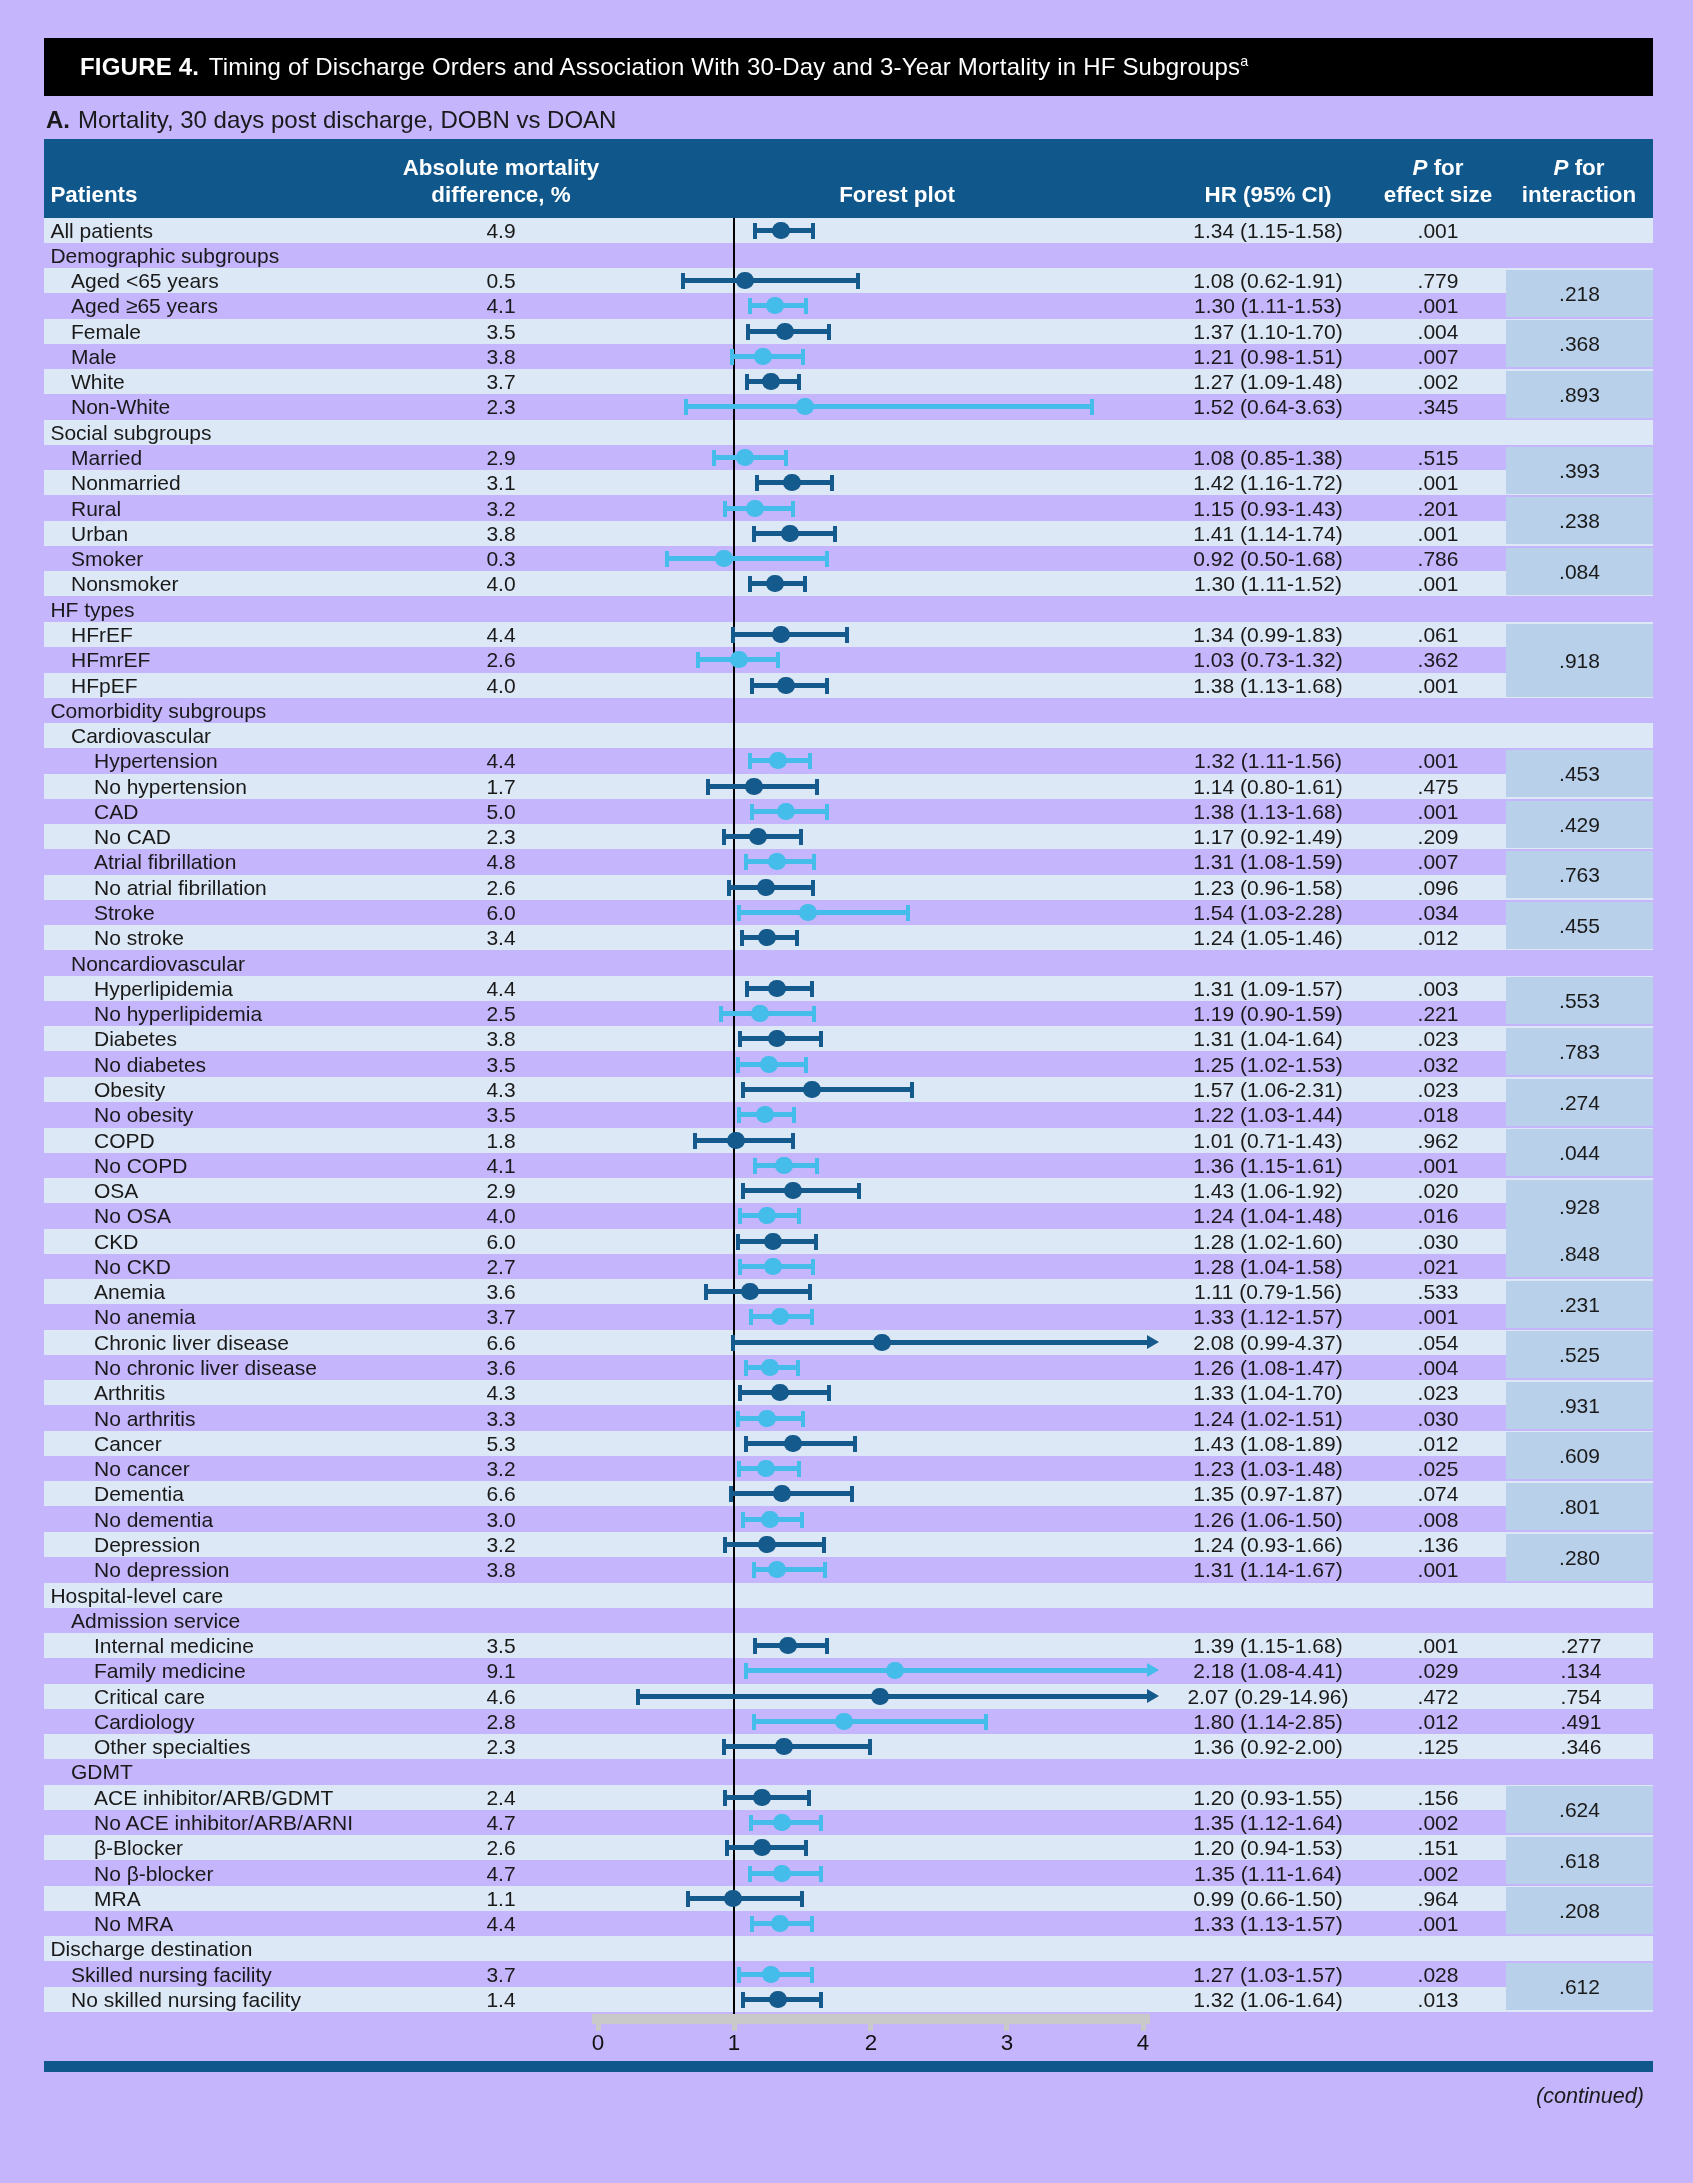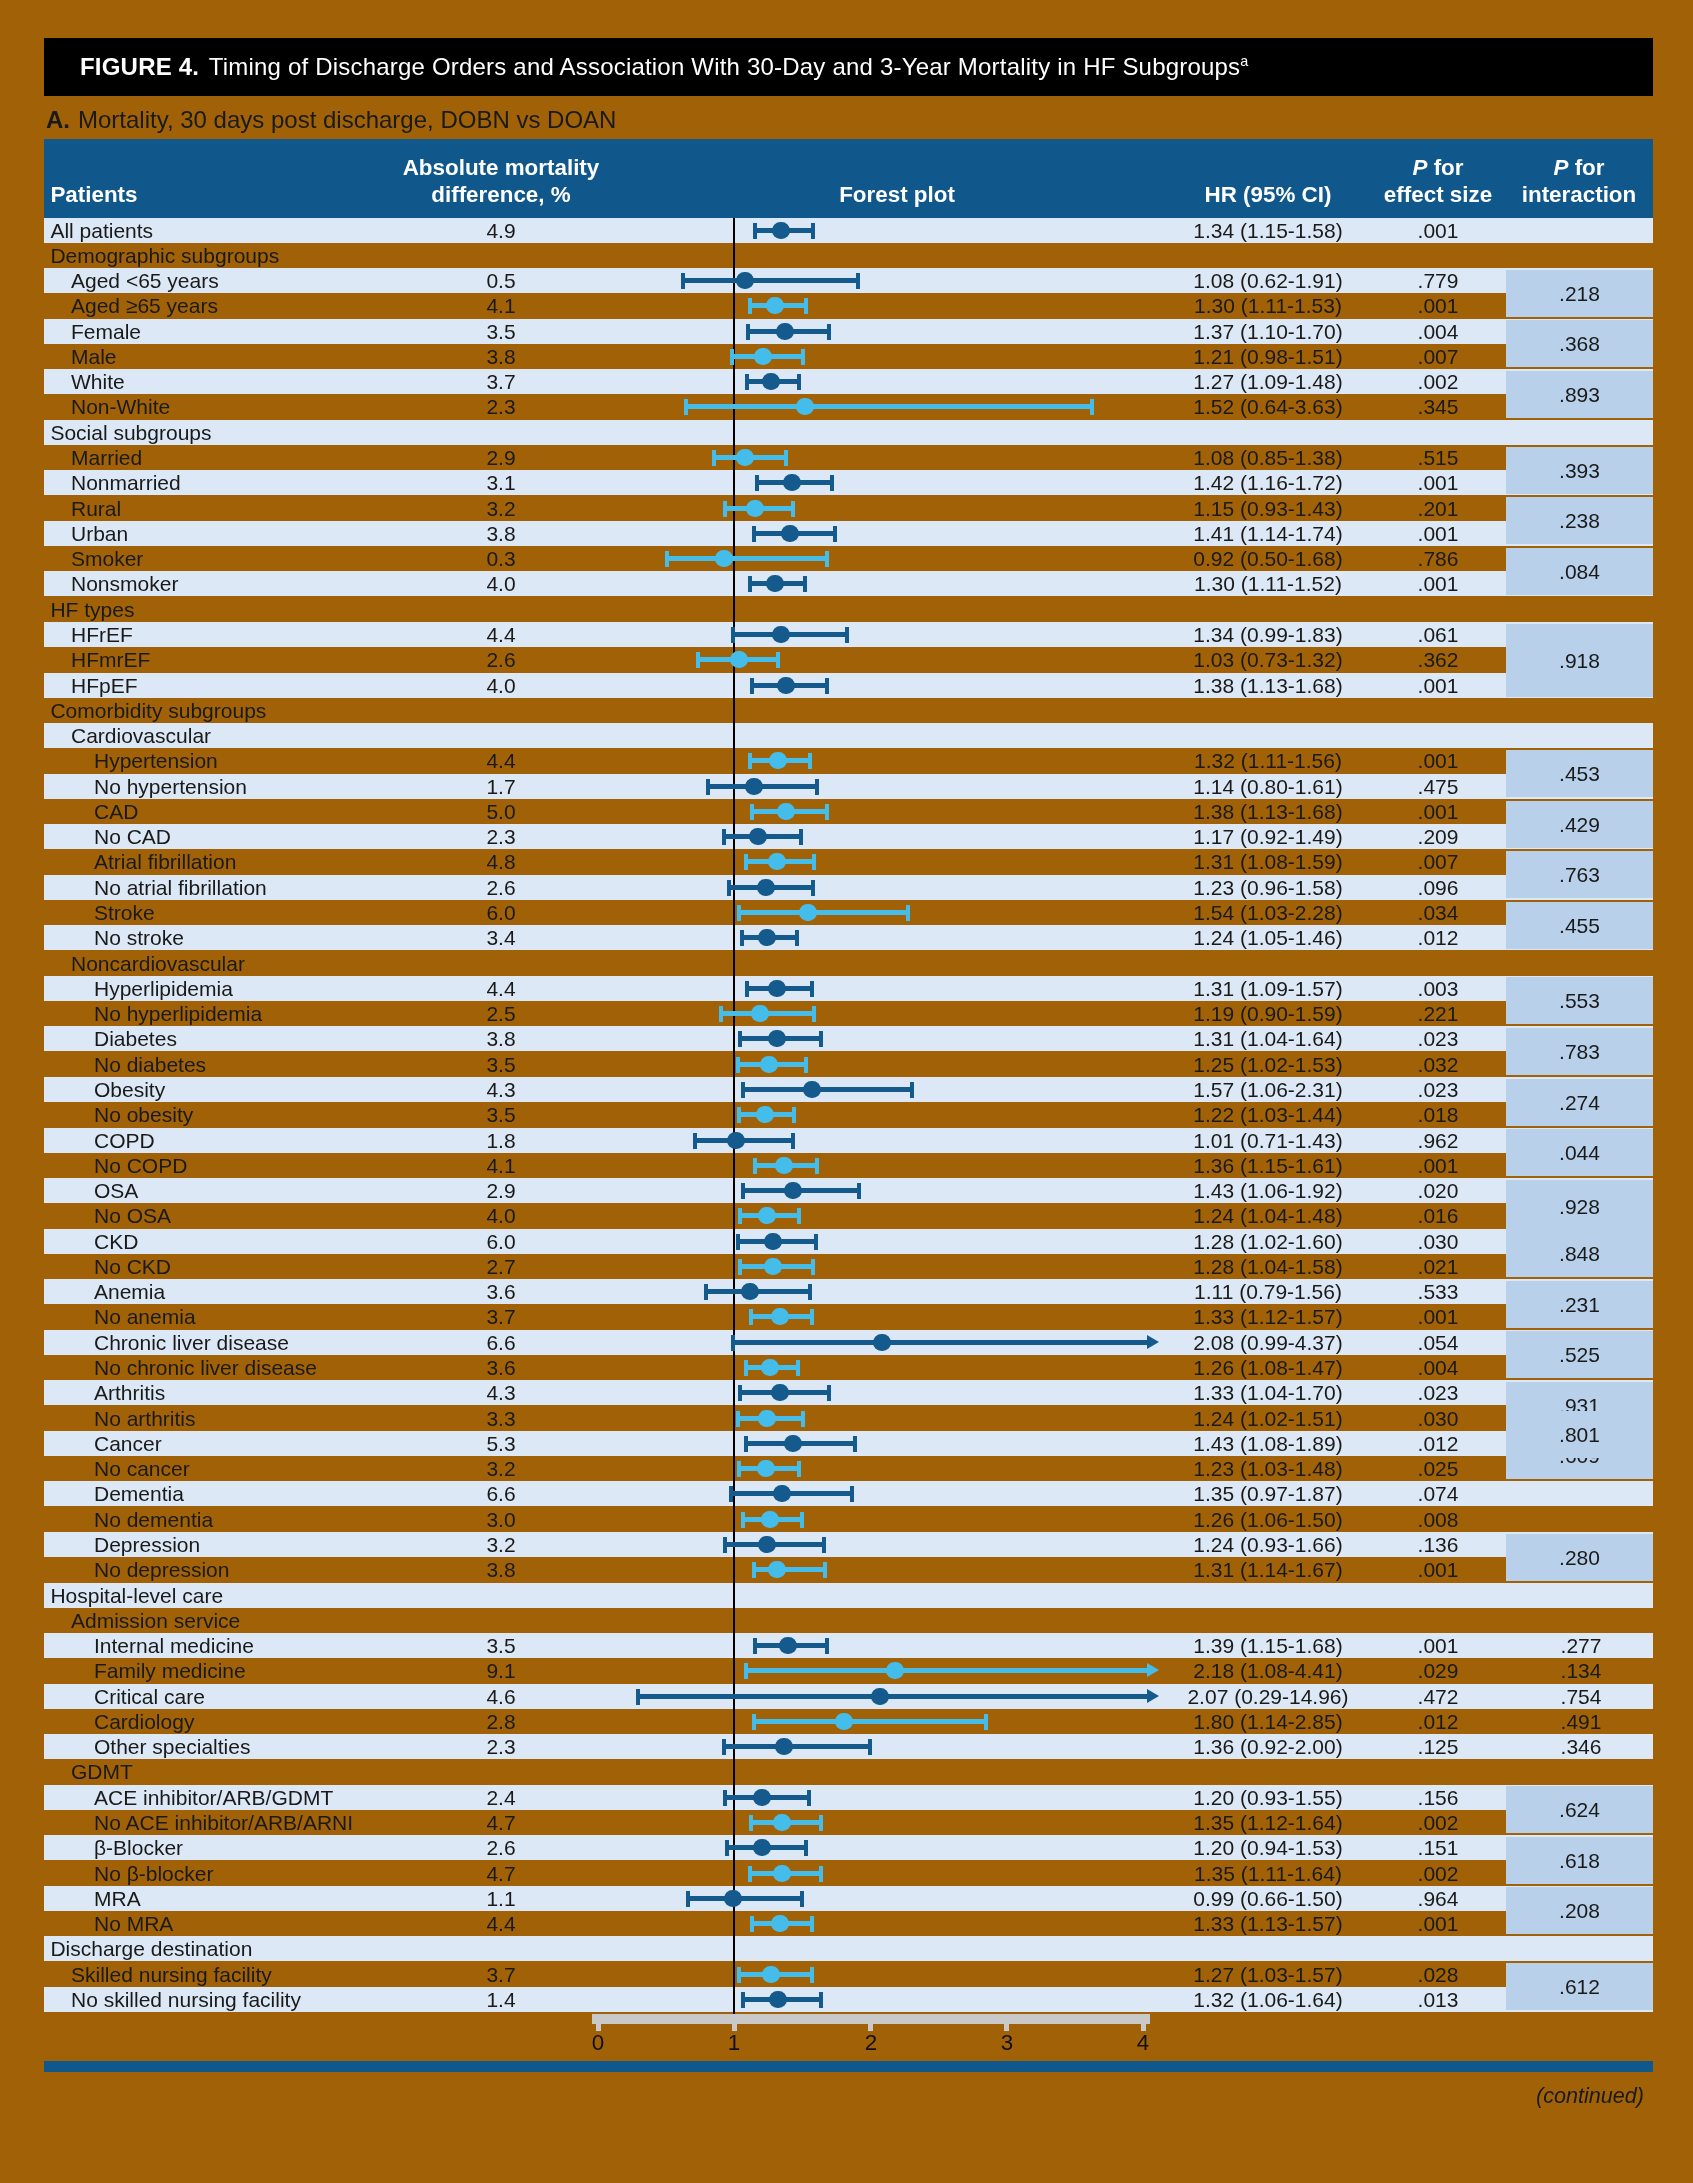--- a/index.html
+++ b/index.html
@@ -1,16 +1,16 @@
 <!DOCTYPE html>
 <html style="font-size:13px"><head>
 <meta charset="utf-8">
 <style>
   html,body{margin:0;padding:0;background:#ffffff;}
-  .page{position:relative;width:1694px;height:2183px;background:#a16207;overflow:hidden;
+  .page{position:relative;width:1694px;height:2183px;background:#c4b5fd;overflow:hidden;
         font-family:"Liberation Sans",sans-serif;color:#1a1a1a;}
   
   .title-bar{position:absolute;left:44px;top:38px;width:1609px;height:58px;background:#000;
              color:#fff;display:flex;align-items:center;padding-left:36px;box-sizing:border-box;
              font-size:24px;letter-spacing:0.2px;}
   .title-bar .flabel{font-weight:bold;margin-right:9.6px;}
   .title-bar sup{font-size:14.4px;line-height:0;}
   .panel-line{position:absolute;left:46px;top:106px;font-size:24px;}
   .panel-line .plabel{font-weight:bold;margin-right:8px;}
   
@@ -892,21 +892,21 @@
         </div>
         <div class="band" style="top: 1192px; height: 47px;">
           <div class="bval">.525</div>
         </div>
         <div class="band" style="top: 1243px; height: 47px;">
           <div class="bval">.931</div>
         </div>
         <div class="band" style="top: 1293px; height: 47px;">
           <div class="bval">.609</div>
         </div>
-        <div class="band" style="top: 1272px; height: 47px;">
+        <div class="band" style="top: 1344px; height: 47px;">
           <div class="bval">.801</div>
         </div>
         <div class="band" style="top: 1395px; height: 47px; text-align: right;">
           <div class="bval">.280</div>
         </div>
         <div class="band" style="top: 1647px; height: 47px;">
           <div class="bval">.624</div>
         </div>
         <div class="band" style="top: 1698px; height: 47px;">
           <div class="bval">.618</div>

